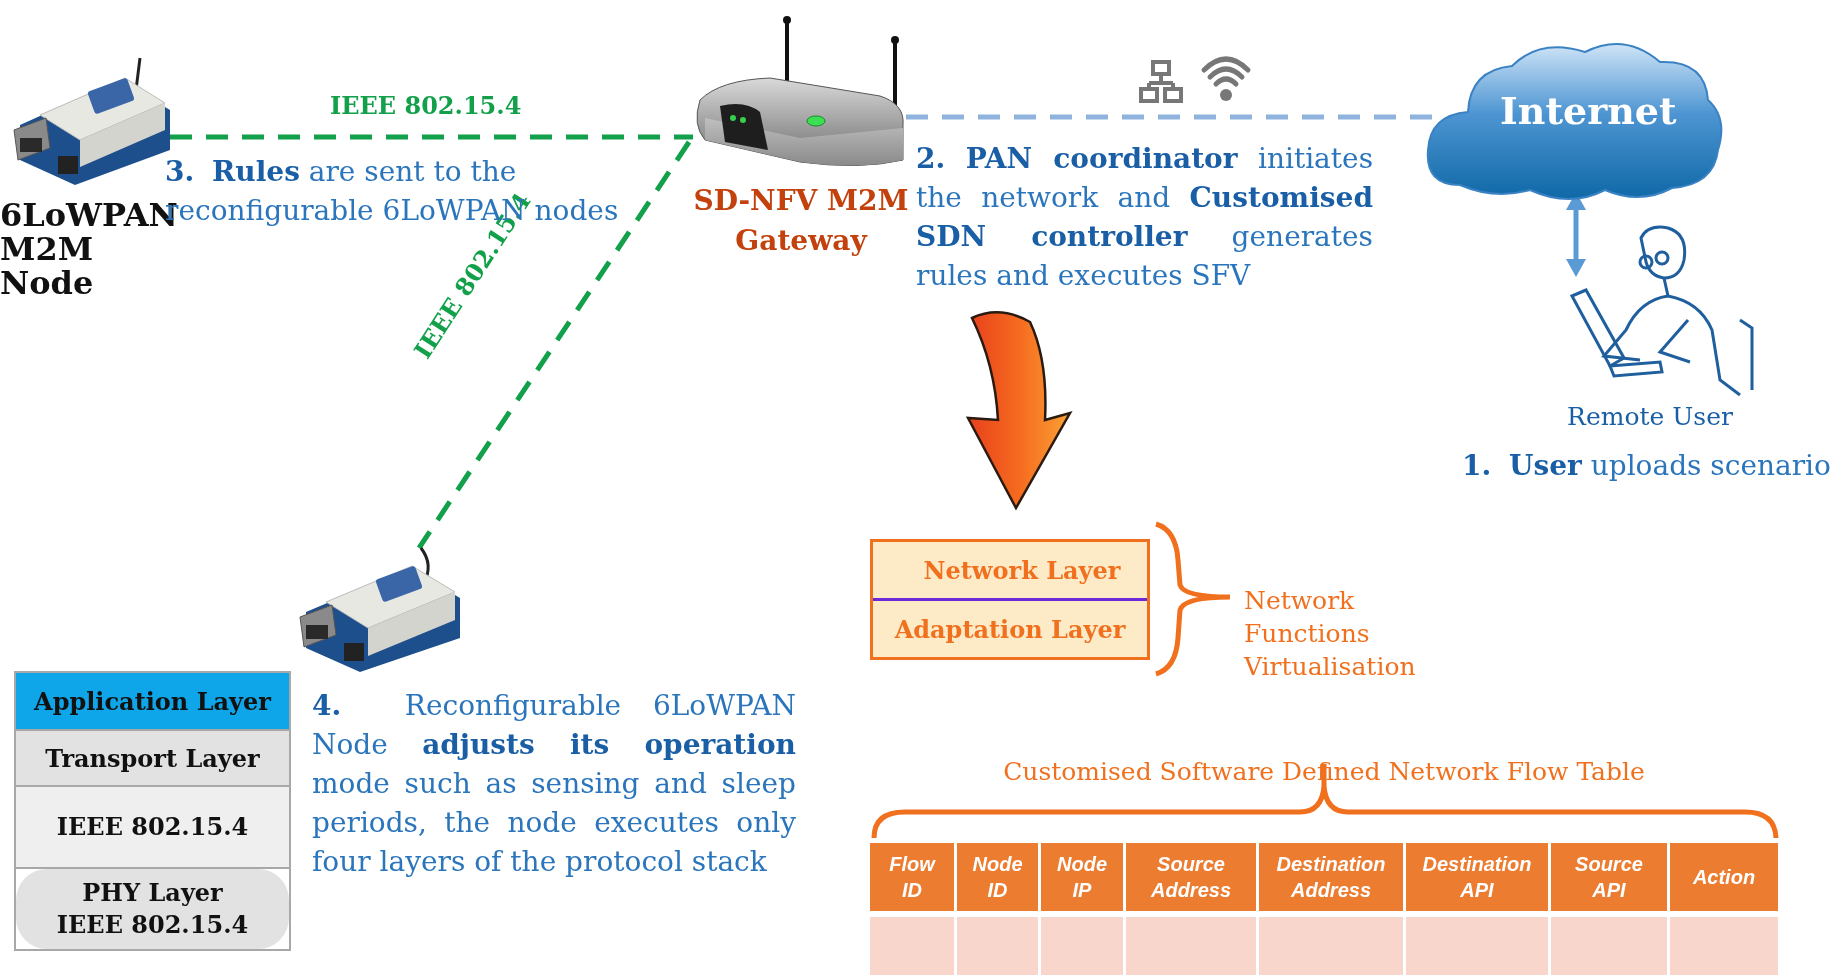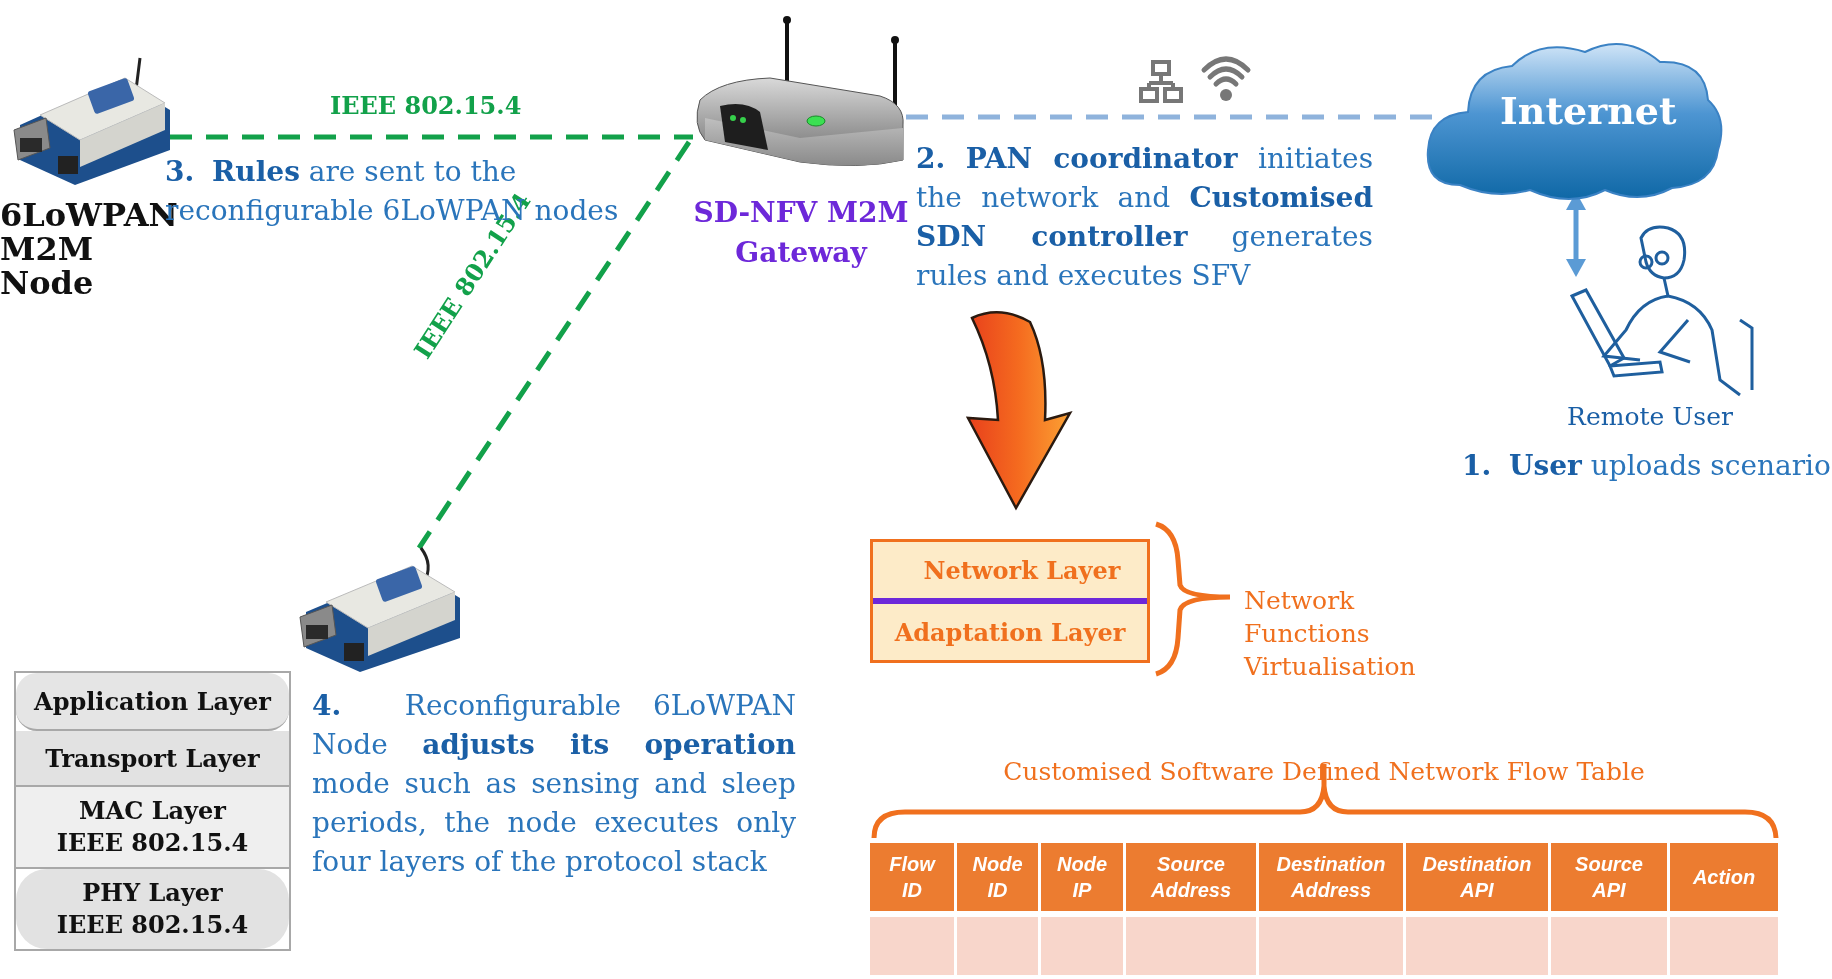--- a/index.html
+++ b/index.html
@@ -3,35 +3,35 @@
 <meta charset="utf-8">
 <style>
   html, body { margin:0; padding:0; background:#ffffff; }
   body { width:1832px; height:979px; position:relative; overflow:hidden;
          font-family:"DejaVu Serif", serif; }
   .abs { position:absolute; }
   svg.layer { position:absolute; left:0; top:0; }
   .para { font-size:28px; line-height:39px; text-align:justify; color:#2a75bb; }
   .para b { color:#1a5fa6; }
   .green-lbl { color:#12a14a; font-weight:bold; font-size:24px; }
-  .gray-lbl { color:#6d28d9; font-weight:bold; font-size:28px; text-align:center; line-height:40px;margin-top:12px; }
+  .gray-lbl { color:#c2410c; font-weight:bold; font-size:28px; text-align:center; line-height:40px; }
   .black-lbl { color:#111; font-weight:bold; font-size:32px; text-align:left; line-height:34px; }
   .orange { color:#f0701e; font-weight:normal;margin-top:39px; }
   .stack { position:absolute; left:14px; top:671px; width:273px; border:2px solid #a8a8a8; }
   .stack .row { border-bottom:2px solid #a8a8a8; text-align:center; font-weight:bold;
                 font-size:24px; color:#111; display:flex; flex-direction:column; justify-content:center; }
   .stack .row:last-child { border-bottom:none;border-radius:31px; }
-  .stack .r1 { height:56px; background:#e5e5e5;border-radius:21px; }
+  .stack .r1 { height:56px; background:#0ea5e9; }
   .stack .r2 { height:54px; background:#e2e2e2; }
   .stack .r3 { height:80px; background:#efefef; line-height:32px; }
   .stack .r4 { height:80px; background:#e2e2e2; line-height:32px; }
   .nfv-box { position:absolute; left:870px; top:539px; width:274px; border:3px solid #f0701e; background:#fdebc8; }
   .nfv-box .row { height:56px; display:flex; align-items:center; justify-content:center;
                   font-weight:bold; font-size:24px; color:#f0701e; }
-  .nfv-box .row:first-child { border-bottom:6px solid #6d28d9;padding-left:24px; }
+  .nfv-box .row:first-child { border-bottom:3px solid #6d28d9;padding-left:24px; }
   .ftable { position:absolute; left:870px; top:843px; width:908px; border-collapse:separate; border-spacing:0;font-style:italic; }
   .ftable th { background:#ec7c30; color:#fff; font-family:"Liberation Sans", sans-serif;
                font-weight:bold; font-size:20px; line-height:26px; height:68px; padding:0;
                border-right:3px solid #fff; text-align:center; vertical-align:middle; }
   .ftable td { background:#f8d6cb; height:56px; border-right:3px solid #fff; border-top:6px solid #fff; }
   .ftable th:last-child, .ftable td:last-child { border-right:none;margin-left:12px; }
 </style>
 </head>
 <body>
 
@@ -186,21 +186,20 @@
 </div>
 
 <div class="stack">
   <div class="row r1">
     <div>Application Layer</div>
   </div>
   <div class="row r2">
     <div>Transport Layer</div>
   </div>
   <div class="row r3">
-    <div>MAC Layer</div>
     <div>IEEE 802.15.4</div>
   </div>
   <div class="row r4">
     <div>PHY Layer</div>
     <div>IEEE 802.15.4</div>
   </div>
 </div>
 
 <div class="abs para" style="left:312px; top:686px; width:484px;">
   <b>4.</b>&nbsp;&nbsp;<span>Reconfigurable 6LoWPAN Node </span><b>adjusts its operation</b><span> mode such as sensing and sleep periods, the node executes only four layers of the protocol stack</span>

